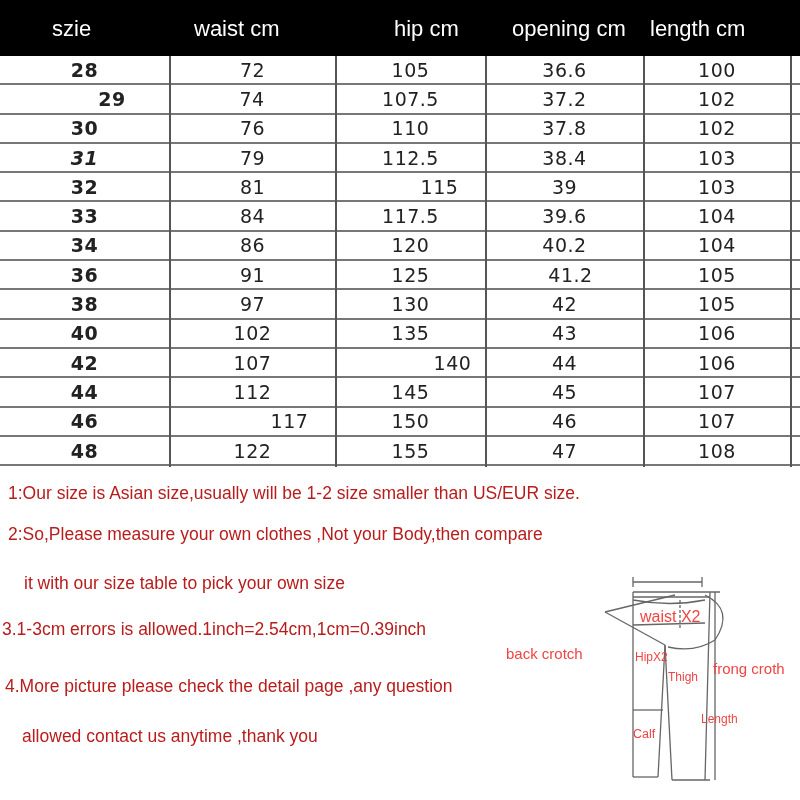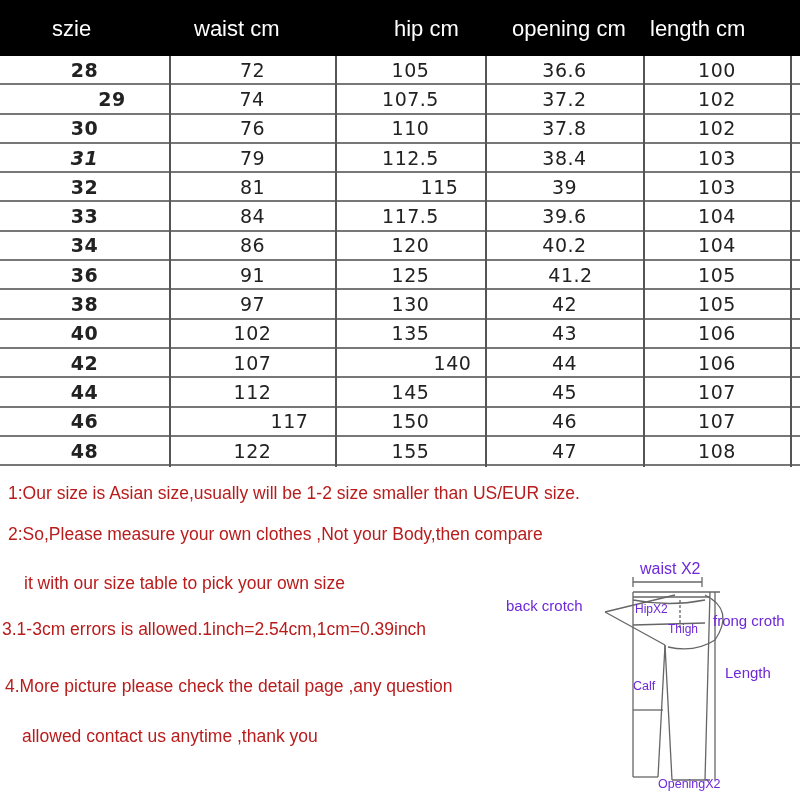--- a/index.html
+++ b/index.html
@@ -6,21 +6,21 @@
   body { width:800px; height:800px; position:relative; overflow:hidden; font-family:"Liberation Sans", sans-serif; color:#111; }
   .header { position:absolute; left:0; top:0; width:800px; height:56px; background:#000; }
   .header .h { position:absolute; top:16px; color:#fff; font-size:22px; white-space:nowrap; }
   .tbl { position:absolute; left:0; top:56px; width:800px; }
   .row { position:relative; height:29.3px; border-bottom:2px solid #777; box-sizing:border-box; }
   .cell { position:absolute; top:0; height:100%; display:flex; align-items:center; justify-content:center; font-family:"DejaVu Sans", sans-serif; font-size:19px; color:#222; letter-spacing:0.5px; }
   .cell.size { font-weight:bold; }
   .vline { position:absolute; top:56px; height:411px; width:2px; background:#555; }
   .note { position:absolute; left:0; font-size:17.5px; color:#b91c1c; white-space:nowrap; }
   .diagram { position:absolute; left:500px; top:555px; width:300px; height:245px; }
-  .lbl { position:absolute; color:#6d28d9; white-space:nowrap; }
+  .lbl { position:absolute; color:#ef4444; white-space:nowrap;margin-top:48px; }
 </style>
 </head>
 <body>
 
 <div class="header">
   <span class="h" style="left:52px;">szie</span>
   <span class="h" style="left:194px;">waist cm</span>
   <span class="h" style="left:394px;">hip cm</span>
   <span class="h" style="left:512px;">opening cm</span>
   <span class="h" style="left:650px;">length cm</span>
@@ -174,16 +174,16 @@
       <line x1="105" y1="57" x2="165" y2="90"></line>
 
       <path d="M205 40 Q235 55 215 85 Q195 98 168 92"></path>
     </g>
   </svg>
   <span class="lbl" style="left:140px; top:5px; font-size:16px;">waist X2</span>
   <span class="lbl" style="left:6px; top:42px; font-size:15px;">back crotch</span>
   <span class="lbl" style="left:135px; top:47px; font-size:12px;">HipX2</span>
   <span class="lbl" style="left:168px; top:67px; font-size:12px;">Thigh</span>
   <span class="lbl" style="left:213px; top:57px; font-size:15px;">frong croth</span>
-  <span class="lbl" style="left:225px; top:109px; font-size:15px;">Length</span>
+  <span class="lbl" style="left:201px; top:109px; font-size:12px;">Length</span>
   <span class="lbl" style="left:133px; top:124px; font-size:12.5px;">Calf</span>
   <span class="lbl" style="left:158px; top:222px; font-size:12.5px;">OpeningX2</span>
 </div>
 
 </body></html>

